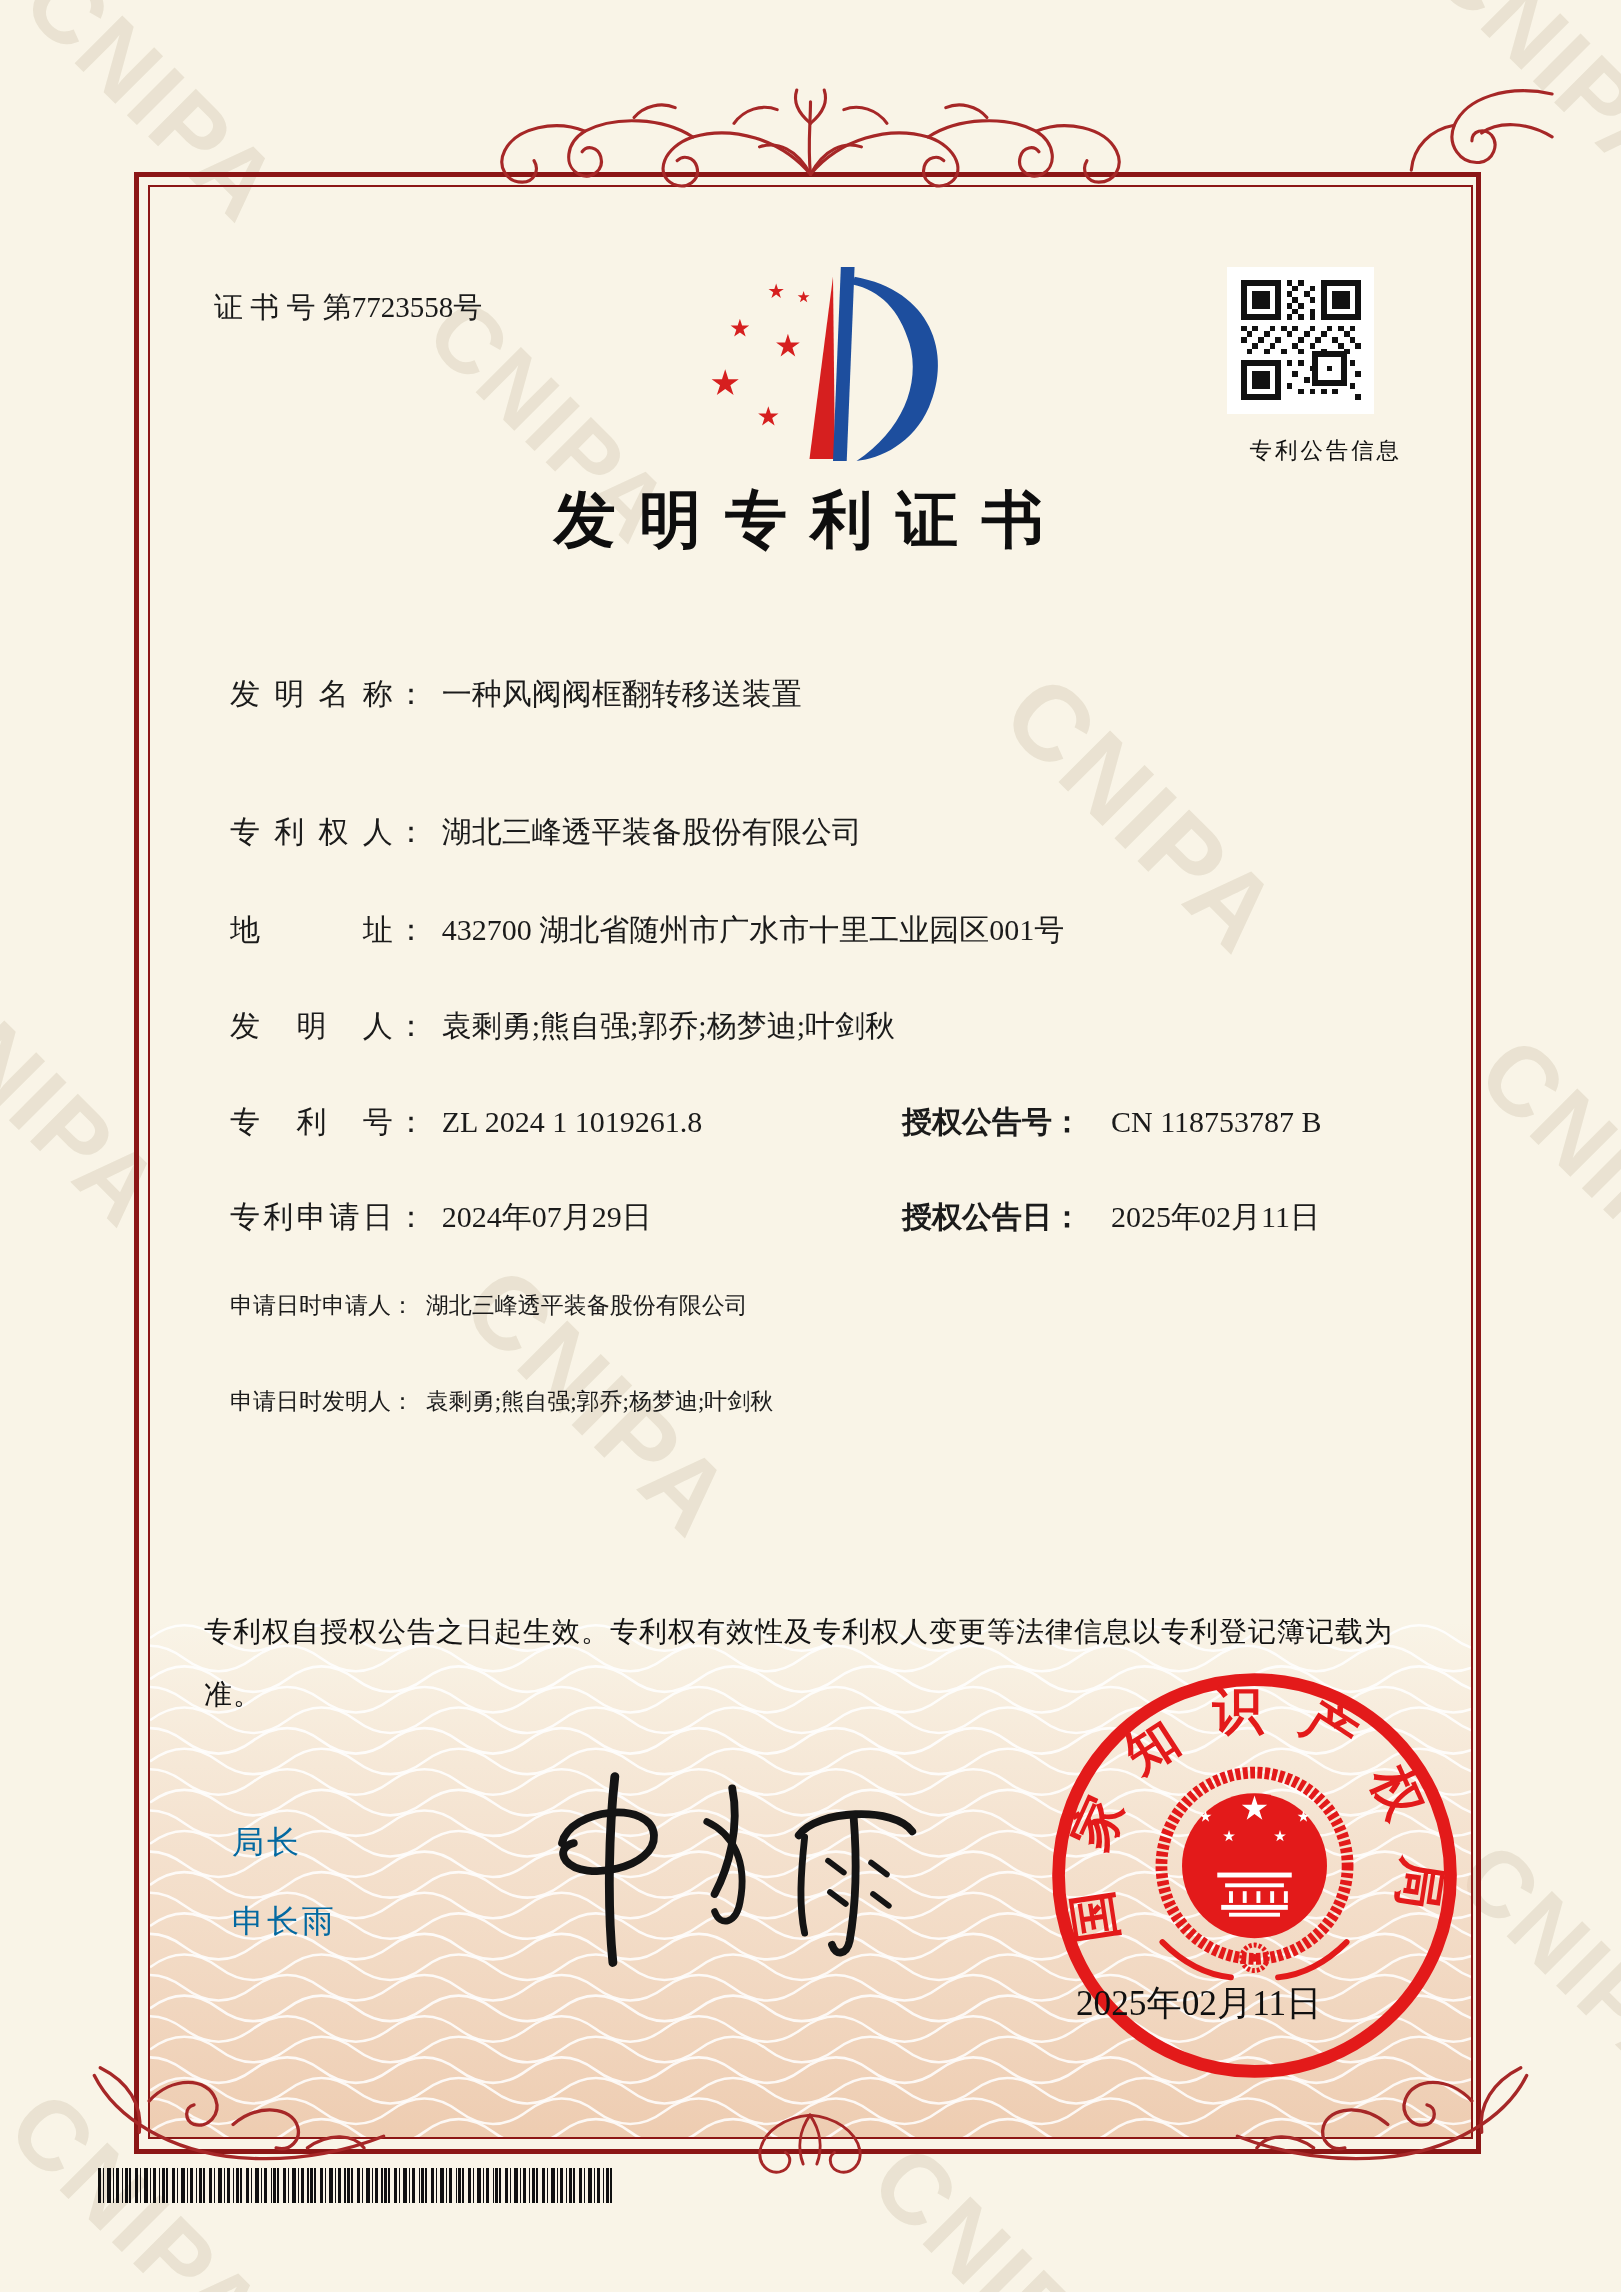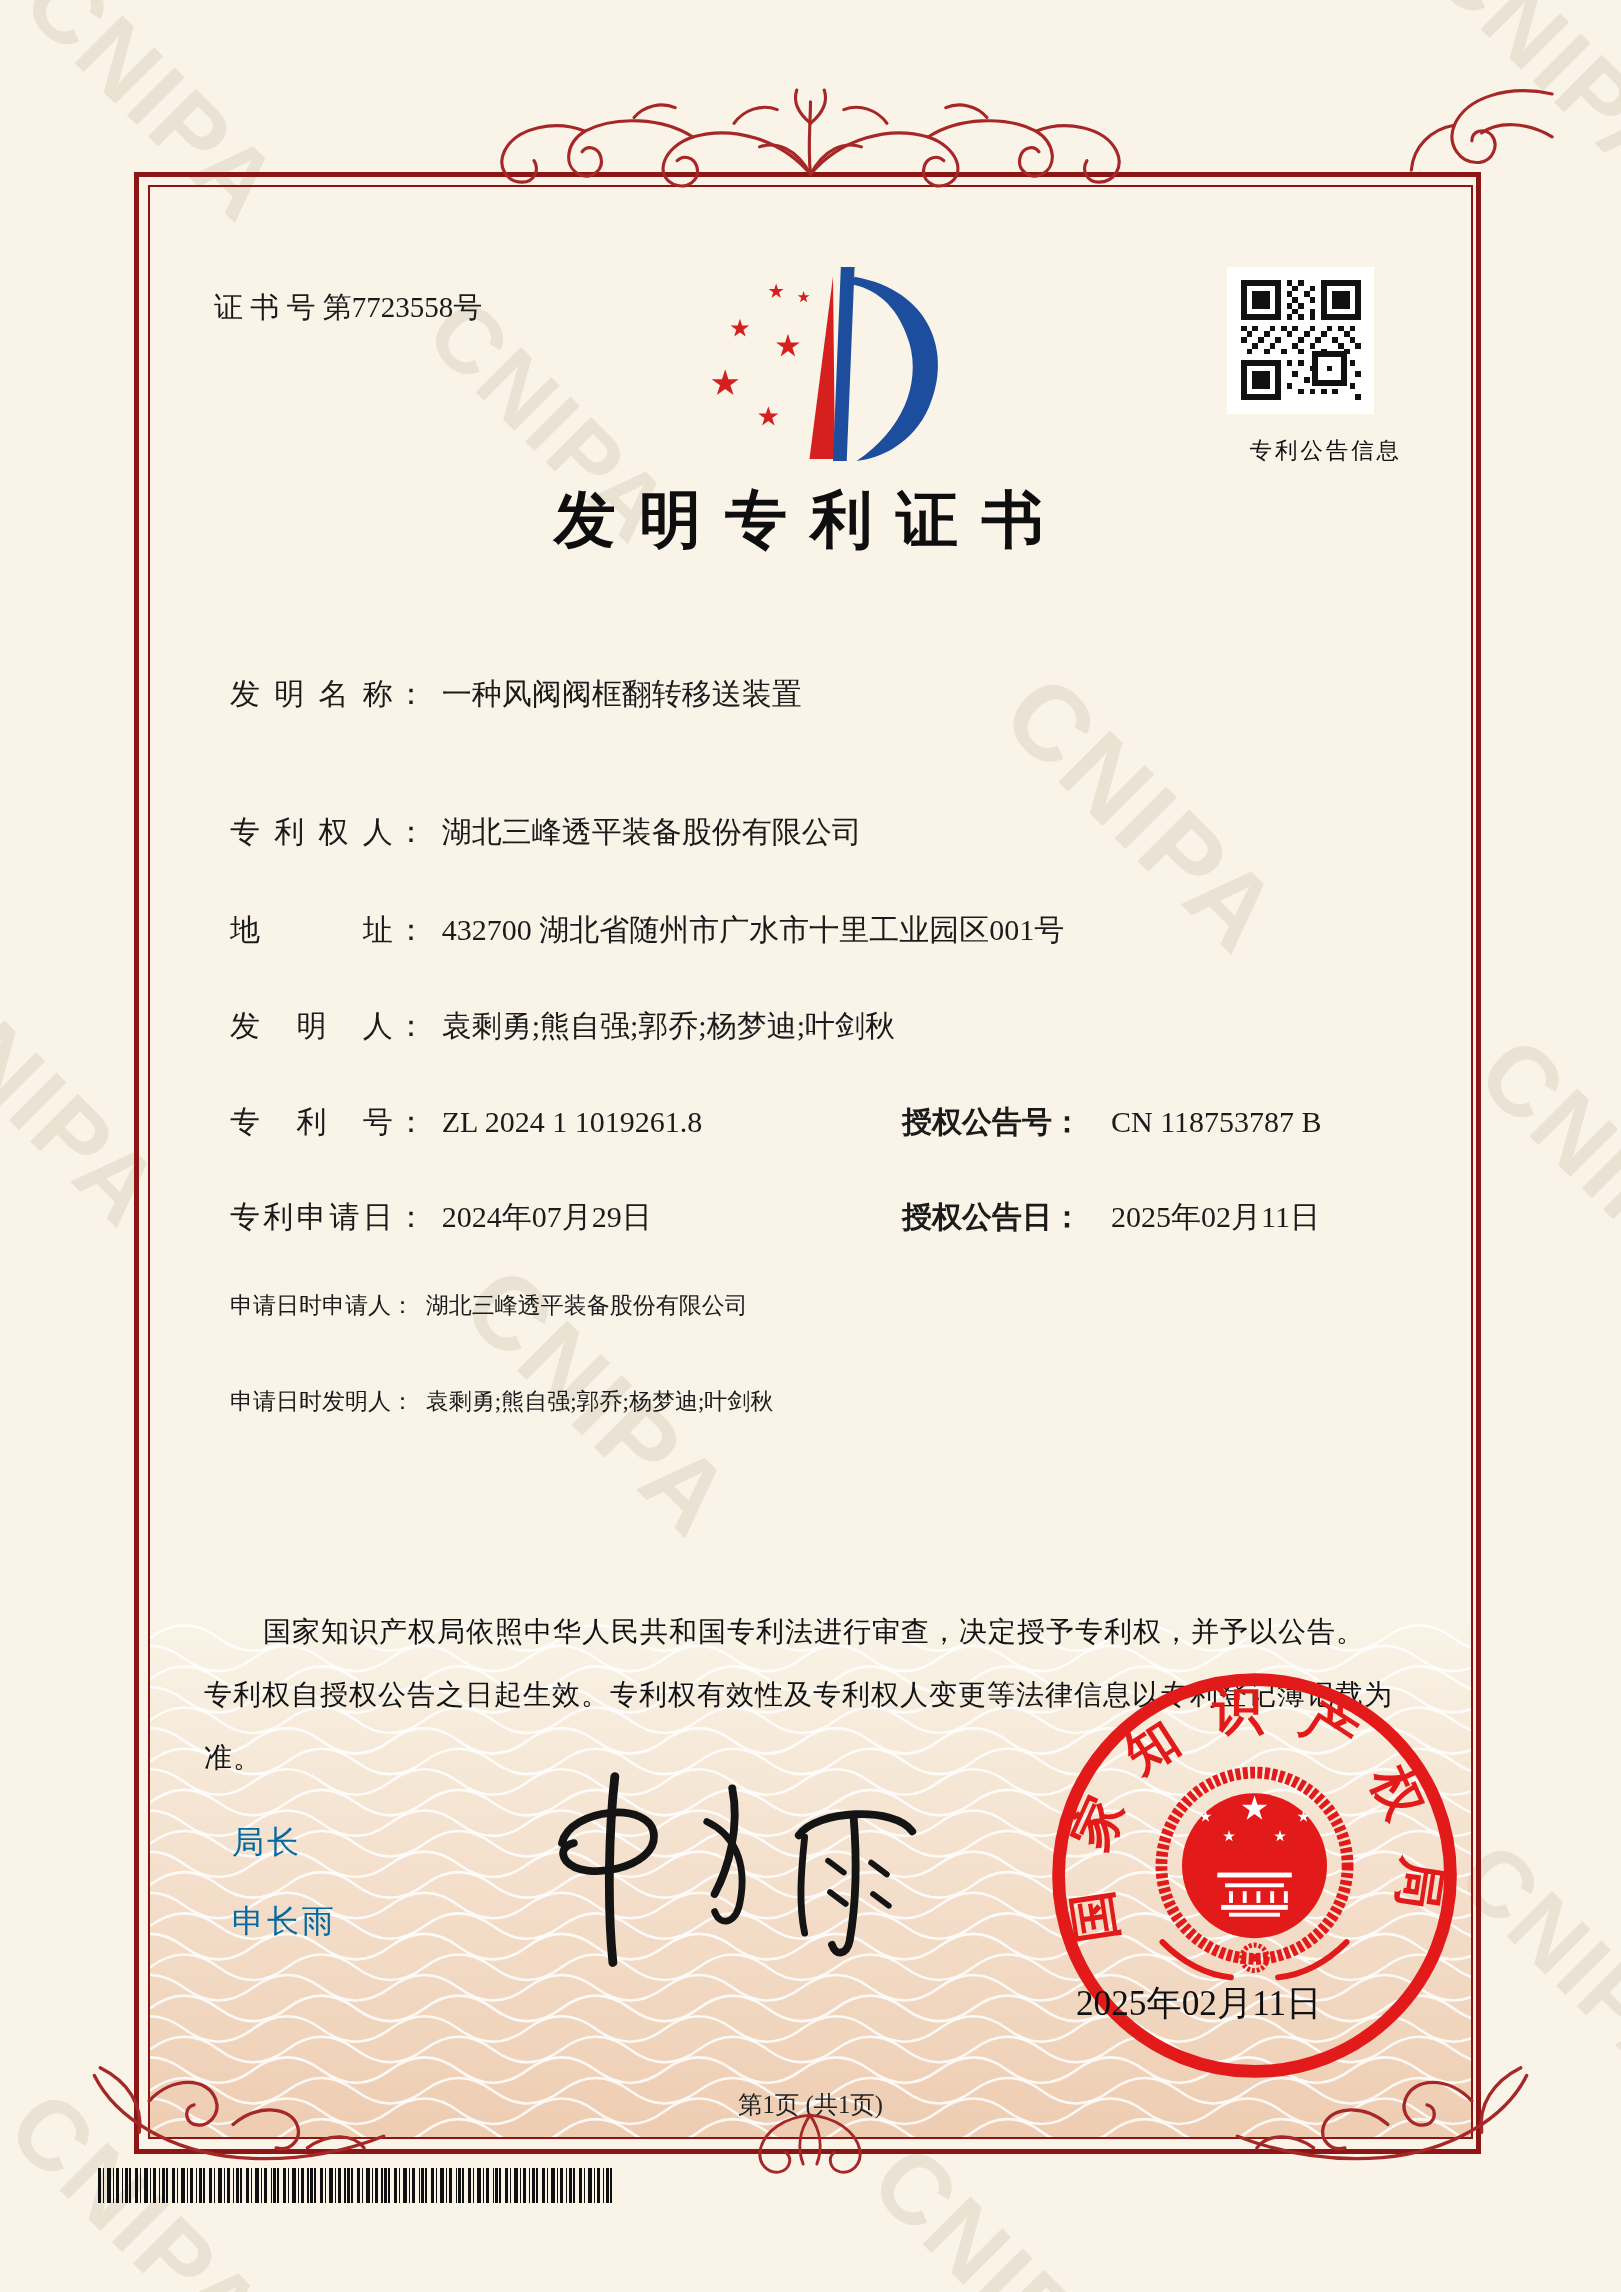--- a/index.html
+++ b/index.html
@@ -297,21 +297,20 @@
     <span class="lbl">授权公告日：</span><span class="val">2025年02月11日</span>
   </div>
   <div class="row small" style="top:1290px;">
     <span class="lbl">申请日时申请人：</span><span class="val">湖北三峰透平装备股份有限公司</span>
   </div>
   <div class="row small" style="top:1386px;">
     <span class="lbl">申请日时发明人：</span><span class="val">袁剩勇;熊自强;郭乔;杨梦迪;叶剑秋</span>
   </div>
 
   <div class="abs statement">
-    <div class="l1">国家知识产权局依照中华人民共和国专利法进行审查，决定授予专利权，并予以公告。</div>
     <div class="l2">专利权自授权公告之日起生效。专利权有效性及专利权人变更等法律信息以专利登记簿记载为准。</div>
   </div>
 
   <div class="abs officer" style="top:1821px;">局长</div>
   <div class="abs officer" style="top:1900px;">申长雨</div>
 
   <svg class="abs z2" style="left:505px; top:1759px;" width="431" height="225" viewBox="0 0 440 230">
     <g stroke="#141414" fill="none" stroke-linecap="round" stroke-linejoin="round">
       <path stroke-width="9" d="M112,18 C106,70 104,150 110,208"></path>
       <path stroke-width="8" d="M58,86 C66,50 150,42 152,78 C154,112 80,126 62,104 C56,96 60,88 70,86"></path>
@@ -357,18 +356,17 @@
         <rect x="196" y="260" width="52" height="4"></rect>
       </g>
       <circle cx="222" cy="306" r="13" fill="none" stroke="#e31a1a" stroke-width="5" stroke-dasharray="3 2"></circle>
       <circle cx="222" cy="306" r="4" fill="#e31a1a"></circle>
       <path d="M128,290 Q160,322 198,326" fill="none" stroke="#e31a1a" stroke-width="6" stroke-linecap="round"></path>
       <path d="M316,290 Q284,322 246,326" fill="none" stroke="#e31a1a" stroke-width="6" stroke-linecap="round"></path>
     </g>
     <text x="165" y="364" font-size="36" text-anchor="middle" fill="#101010" font-family="'Liberation Serif','DejaVu Serif',serif">2025年02月11日</text>
   </svg>
 
-  <div class="abs footer">第1页 (共1页)</div>
 
   <div class="abs barcode"></div>
 
 </div>
 
 
 </body></html>

